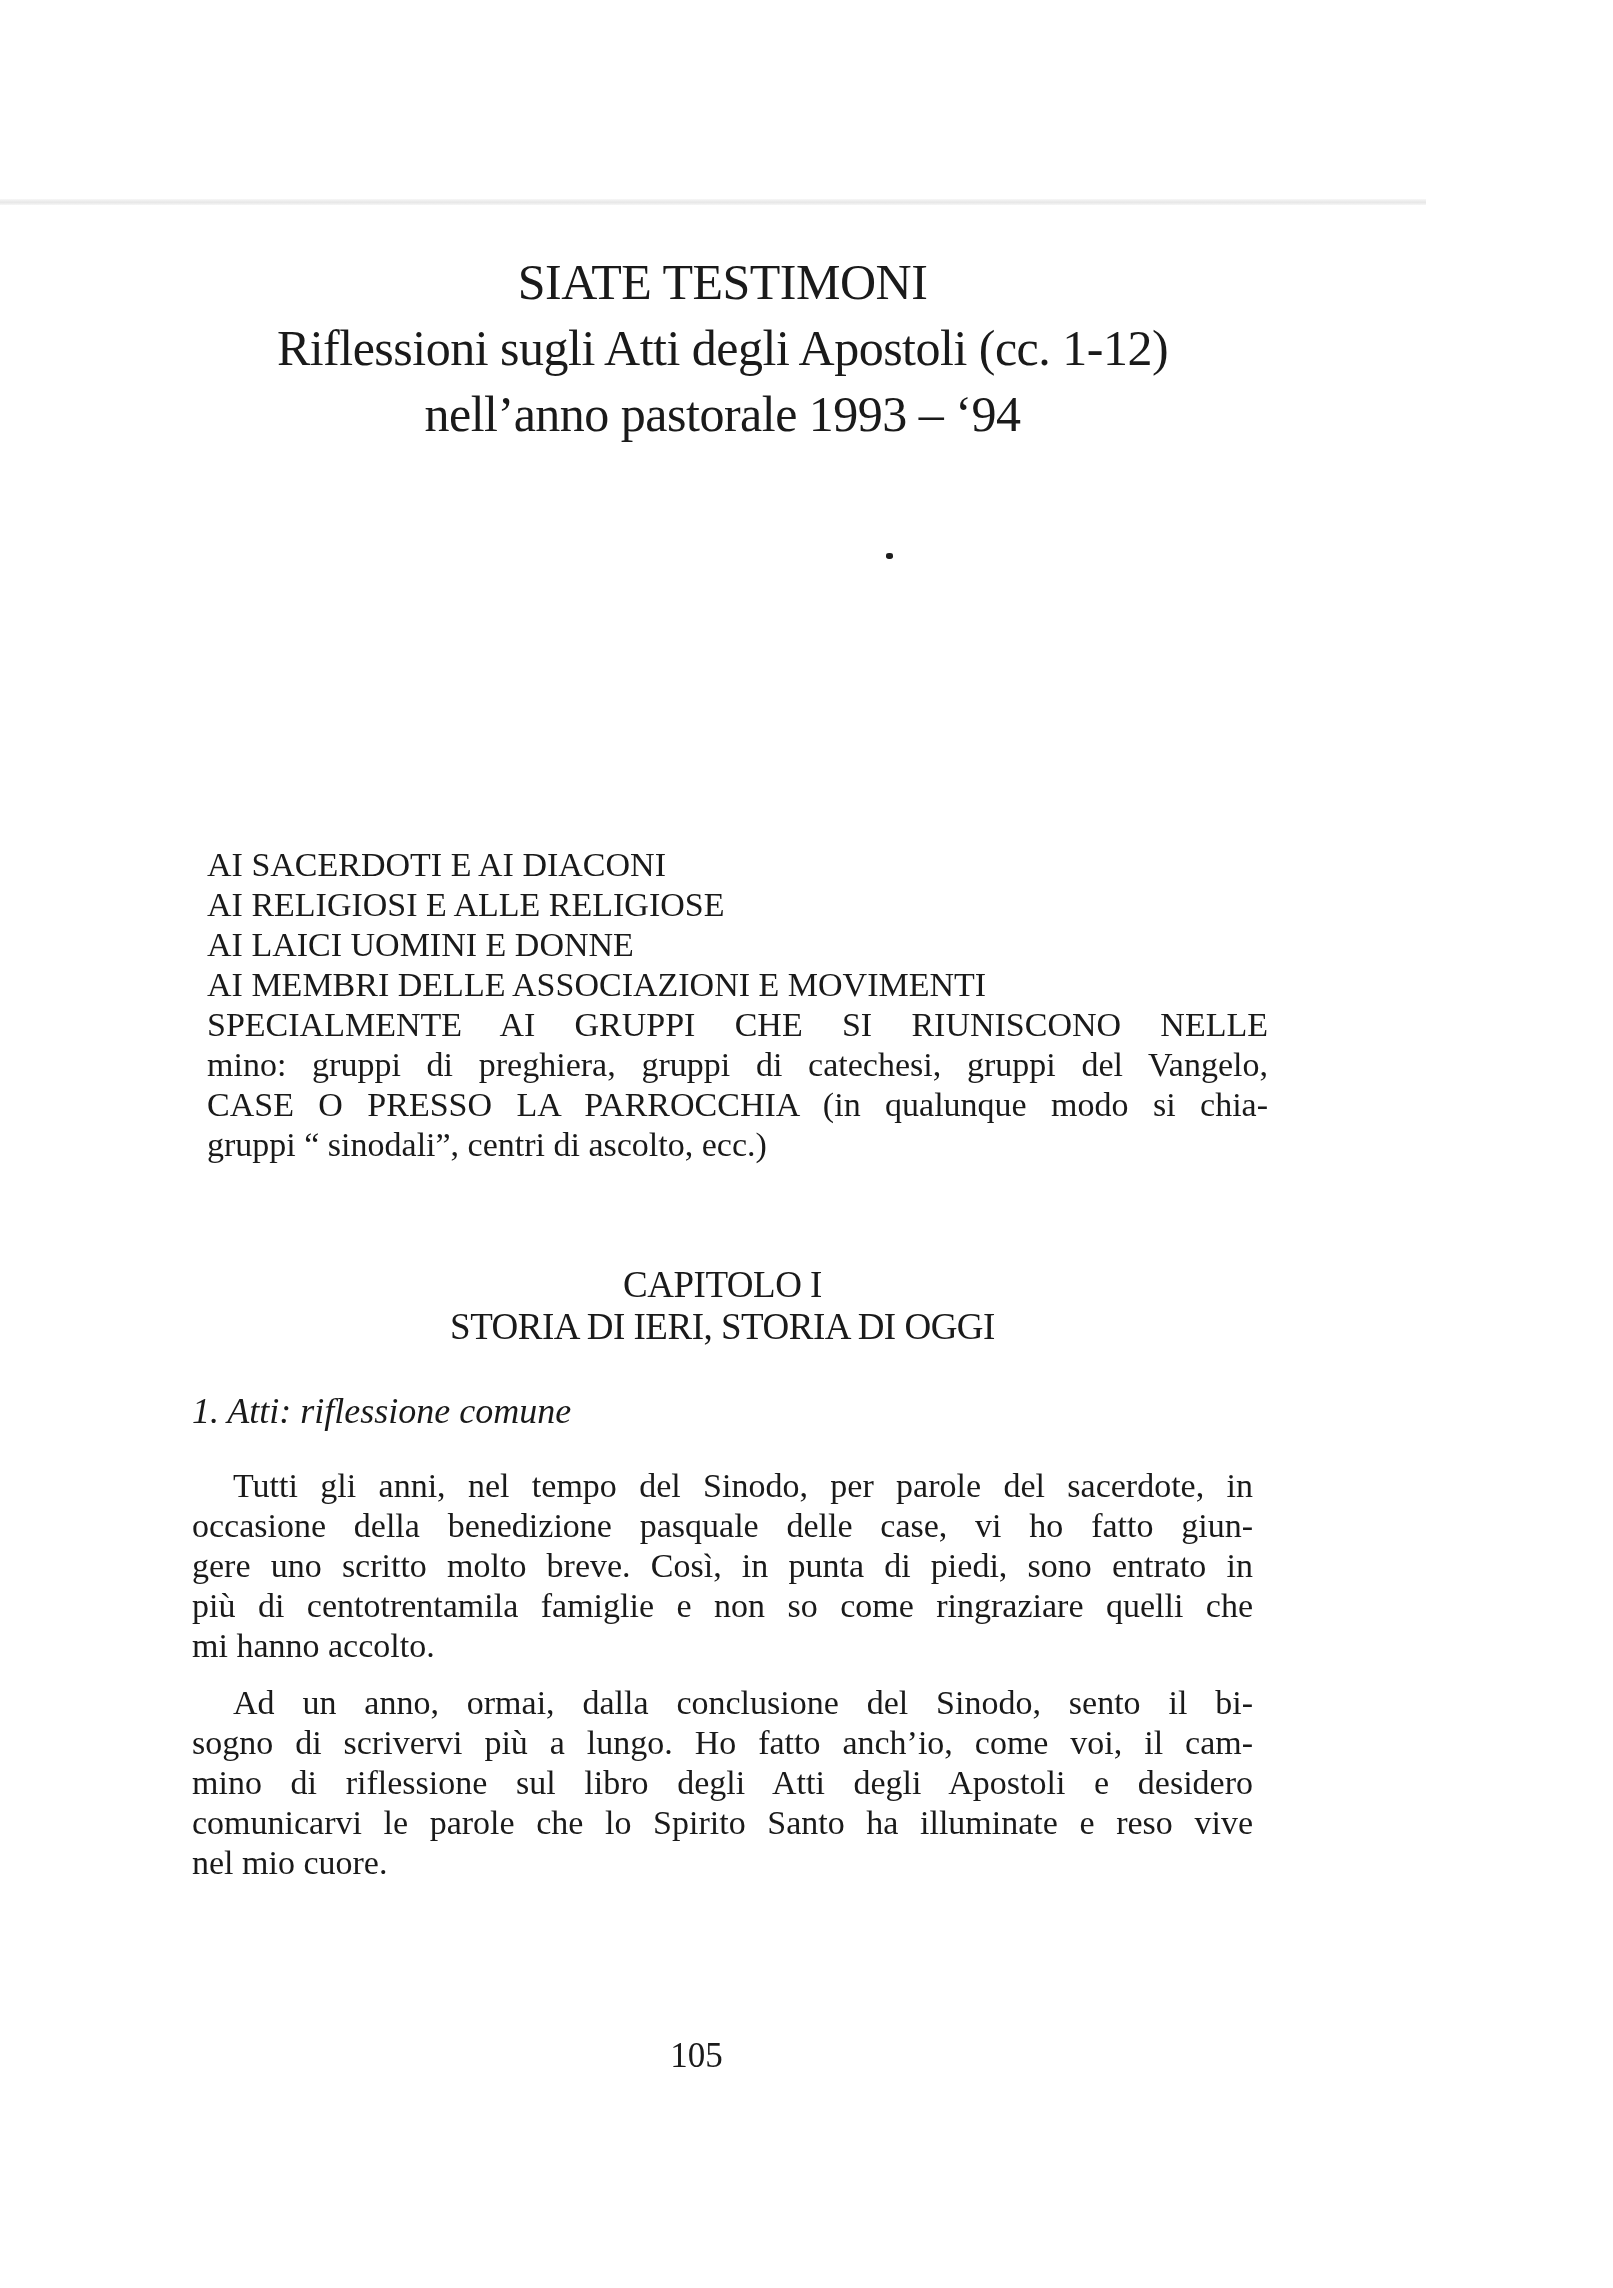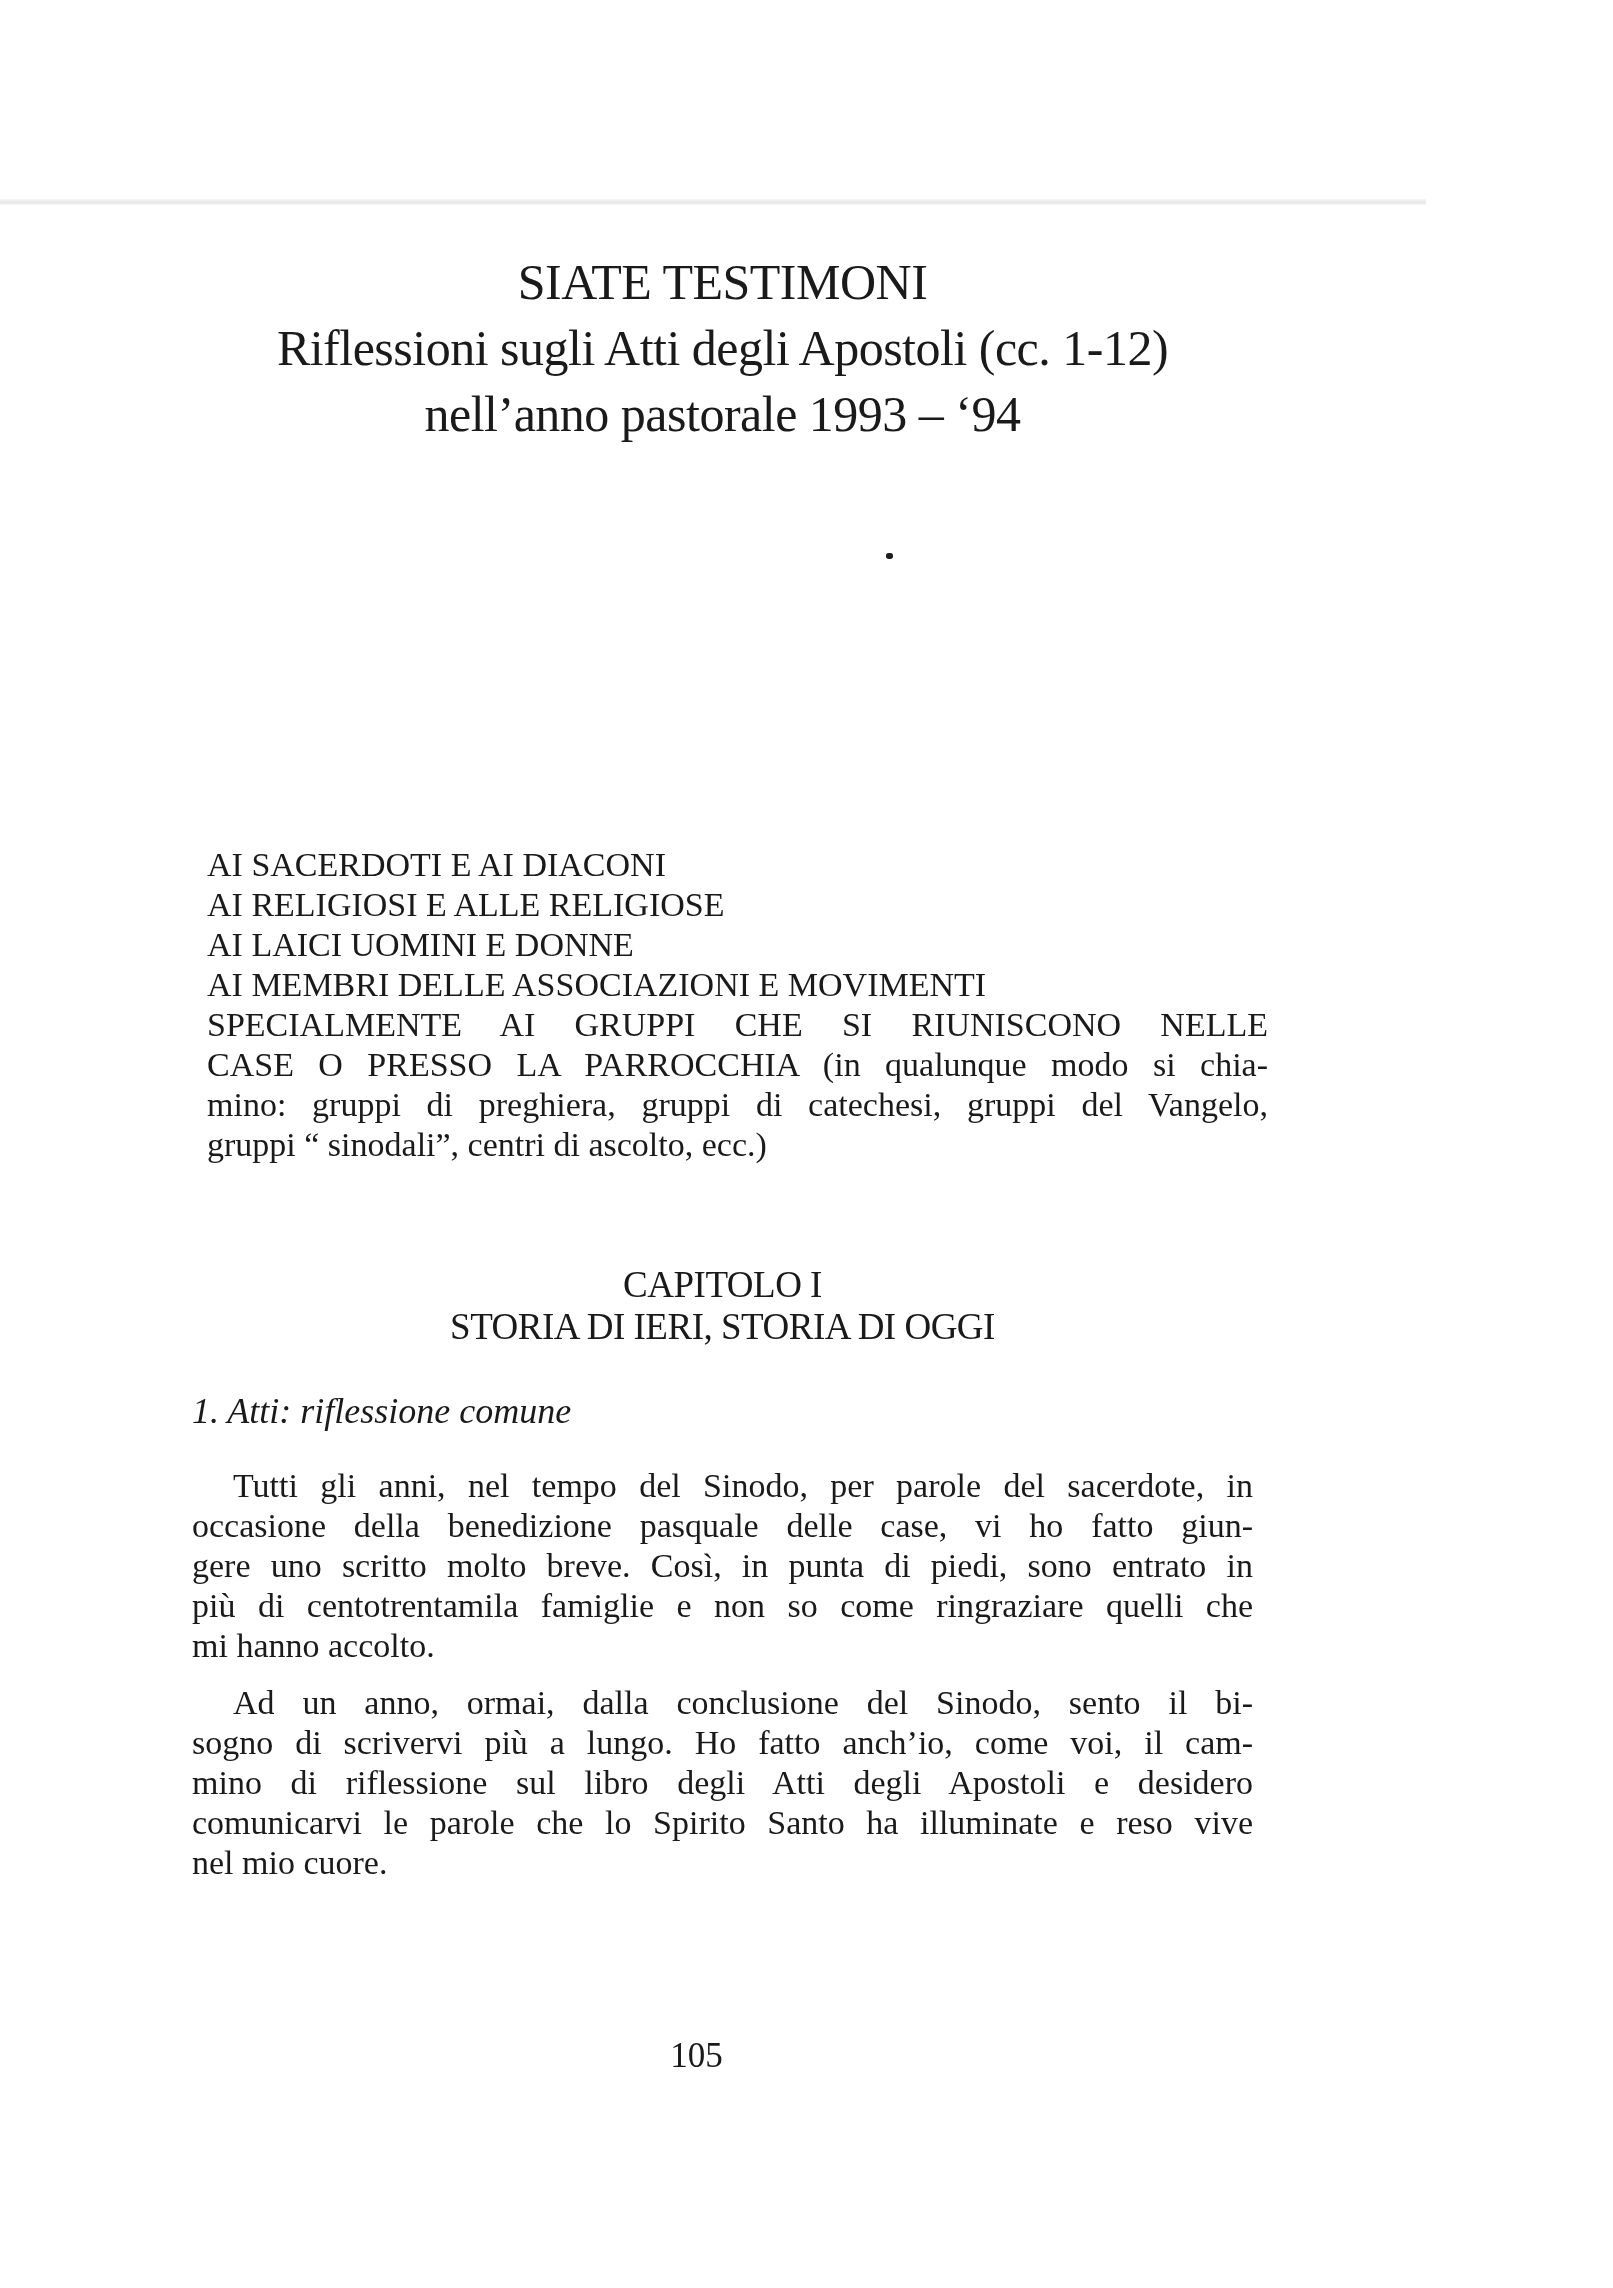--- a/index.html
+++ b/index.html
@@ -90,22 +90,22 @@
   </div>
 
   <div class="speck"></div>
 
   <div class="addrblock">
     <div class="ln">AI SACERDOTI E AI DIACONI</div>
     <div class="ln">AI RELIGIOSI E ALLE RELIGIOSE</div>
     <div class="ln">AI LAICI UOMINI E DONNE</div>
     <div class="ln">AI MEMBRI DELLE ASSOCIAZIONI E MOVIMENTI</div>
     <div class="ln just">SPECIALMENTE AI GRUPPI CHE SI RIUNISCONO NELLE</div>
+    <div class="ln just">mino: gruppi di preghiera, gruppi di catechesi, gruppi del Vangelo,</div>
     <div class="ln just">CASE O PRESSO LA PARROCCHIA (in qualunque modo si chia-</div>
-    <div class="ln just">mino: gruppi di preghiera, gruppi di catechesi, gruppi del Vangelo,</div>
     <div class="ln">gruppi “ sinodali”, centri di ascolto, ecc.)</div>
   </div>
 
   <div class="chapterblock">
     <div>CAPITOLO I</div>
     <div>STORIA DI IERI, STORIA DI OGGI</div>
   </div>
 
   <div class="sectiontitle">1. Atti: riflessione comune</div>
 

